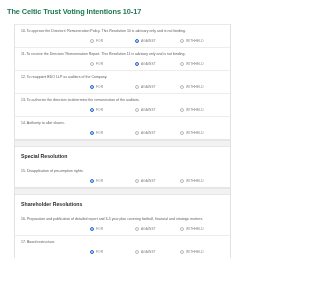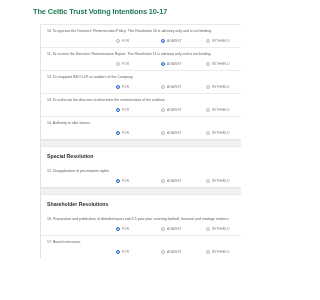--- a/index.html
+++ b/index.html
@@ -11,21 +11,20 @@
     background: #ffffff;
     font-family: "Liberation Sans", sans-serif;
   }
 
   .page {
     width: 241px;
     height: 300px;
     position: relative;
     background: #ffffff;
     padding: 0;
-    margin-left: 26px;
   }
 
   
   .page-title {
     font-size: 7.4px;
     font-weight: bold;
     color: #1f7a54;
     letter-spacing: -0.1px;
     padding: 7px 0 0 7px;
     line-height: 10px;

